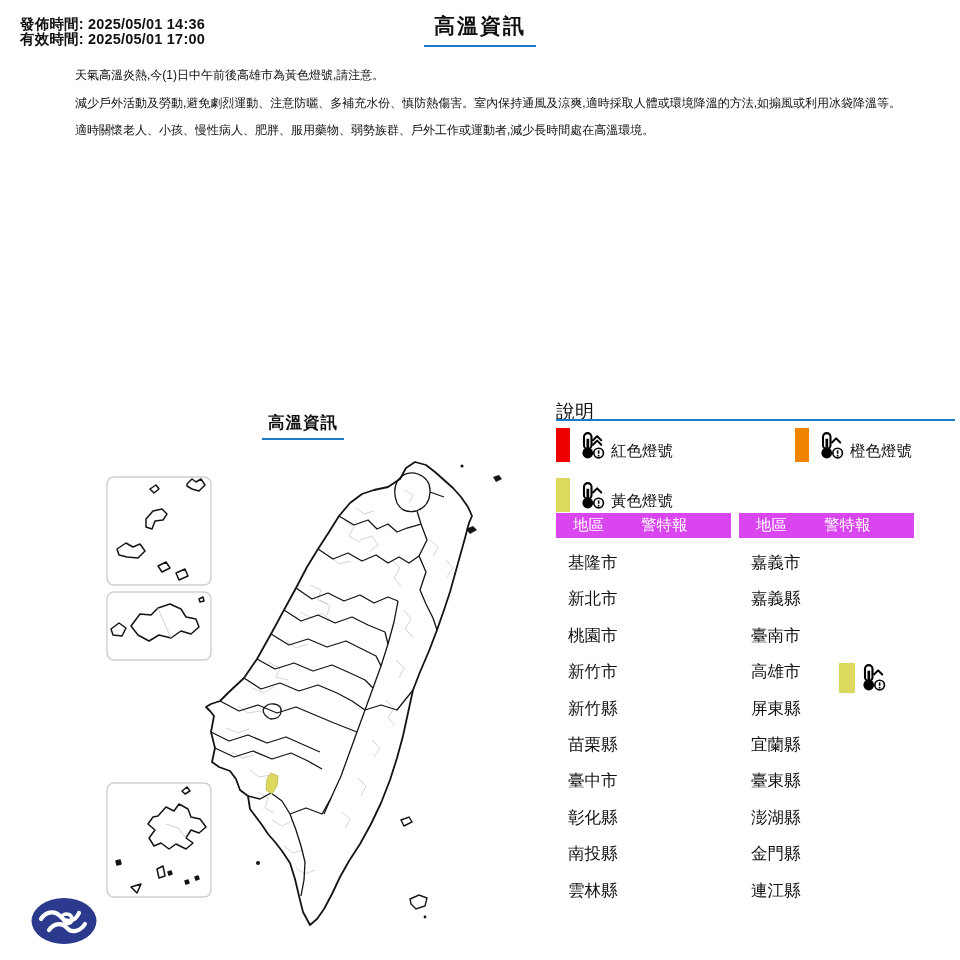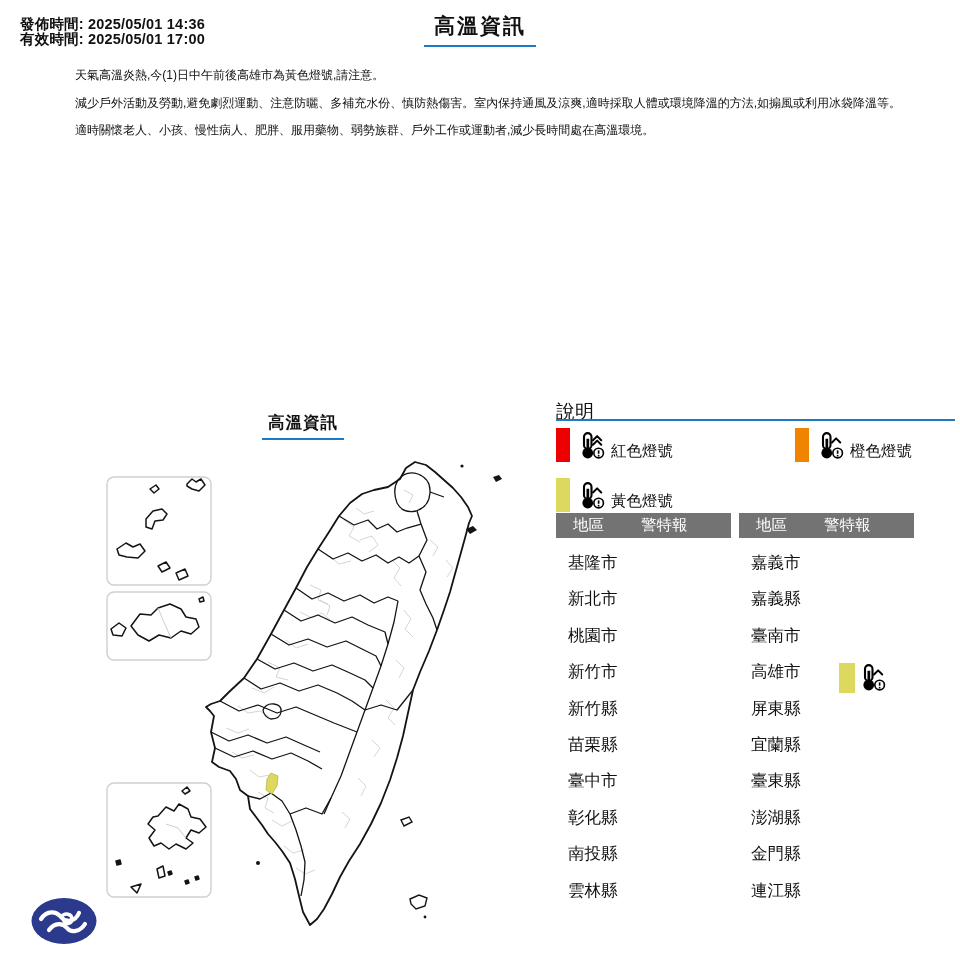--- a/index.html
+++ b/index.html
@@ -31,21 +31,21 @@
   .legend-item.orange { left:780px; top:428px;margin-left:15px; }
   .legend-item.yellow { left:556px; top:478px; }
   .swatch-lg { width:14px; height:34px; margin-right:8px; flex:0 0 auto; }
   .legend-label { font-size:15.5px; margin-left:6px; }
   .thermo { display:inline-flex; width:27px; height:33px; flex:0 0 auto; }
 
   
   .wtable { position:absolute; top:513px; }
   .wtable-left  { left:556px; width:177px; }
   .wtable-right { left:739px; width:218px; }
-  .thead { width:175px; height:25px; background:#737373; color:#fff;
+  .thead { width:175px; height:25px; background:#d946ef; color:#fff;
            display:flex; align-items:center; margin-bottom:14px; }
   .th-region { padding-left:17px; width:85px; font-size:15.5px; }
   .th-warning { font-size:15.5px; }
   .trow { height:36.4px; display:flex; align-items:flex-start; }
   .region { width:82px; padding-left:12px; font-size:16.5px; white-space:nowrap; }
   .warn-badge { display:flex; align-items:center; margin-left:18px; }
   .swatch-sm { width:16px; height:30px; margin-right:4px; flex:0 0 auto; }
 
   
   .logo { position:absolute; left:30px; top:896px; }

